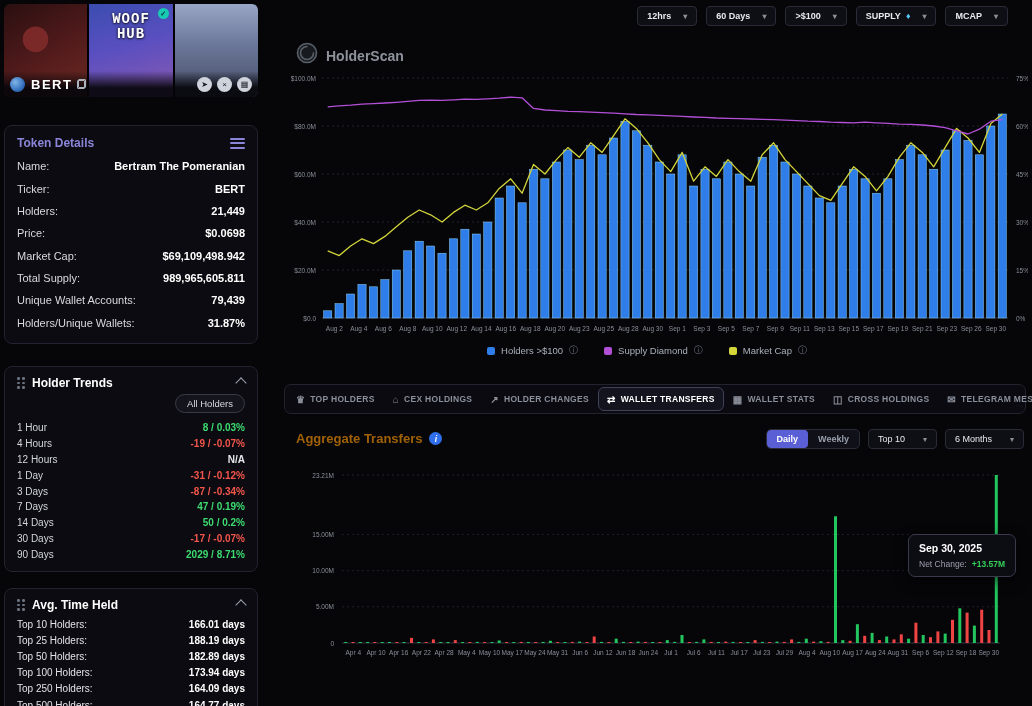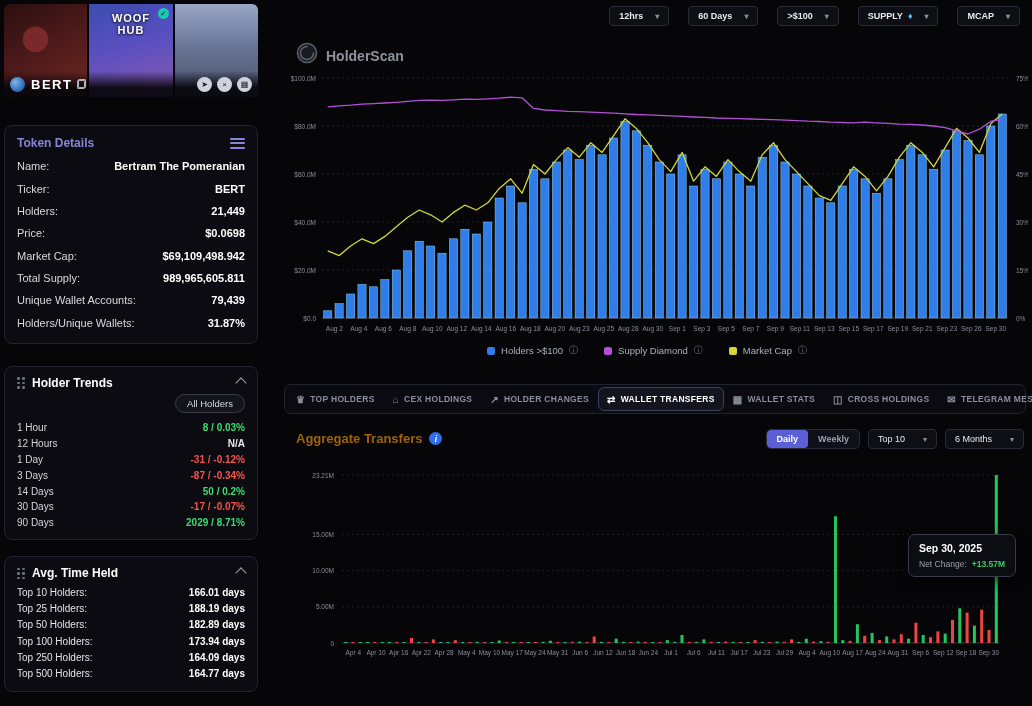--- a/index.html
+++ b/index.html
@@ -7,21 +7,21 @@
     width:1032px;height:706px;overflow:hidden;position:relative;
     background:#060609;color:#e5e7eb;
     font-family:"Liberation Sans",sans-serif;
   }
   
   .left{position:absolute;left:4px;top:4px;width:254px;}
   .collage{position:relative;height:93px;border-radius:6px;overflow:hidden;display:flex;gap:2px;background:#000;}
   .art{flex:1;position:relative;}
   .art1{background:radial-gradient(circle at 38% 38%, #7a2828 0 16%, rgba(0,0,0,0) 17%),linear-gradient(150deg,#2a0f10,#531b1c 55%,#6d2a22);}
   .art2{background:linear-gradient(165deg,#3b4db0 0%,#5a4fc0 45%,#8a5ab0 100%);display:flex;align-items:flex-start;justify-content:center;}
-  .art2 .woof{margin-top:8px;font-size:11px;font-weight:700;color:#fff;text-align:center;line-height:1.1;text-shadow:0 1px 2px #1a1a3a, 0 0 3px #1a1a3a;letter-spacing:1px;width:46px;}
+  .art2 .woof{margin-top:8px;font-size:14px;font-weight:700;color:#fff;text-align:center;line-height:1.1;text-shadow:0 1px 2px #1a1a3a, 0 0 3px #1a1a3a;letter-spacing:1px;width:46px;font-family:Liberation Mono, monospace;}
   .vbadge{position:absolute;top:4px;right:4px;width:11px;height:11px;border-radius:50%;background:#19c9b4;color:#04332d;font-size:7px;display:flex;align-items:center;justify-content:center;font-weight:700;}
   .art3{background:linear-gradient(180deg,#9aa6c5 0%,#6a7698 45%,#474f68 100%);}
   .overlay{position:absolute;left:0;right:0;bottom:0;height:26px;display:flex;align-items:center;padding:0 6px;background:linear-gradient(180deg,rgba(5,5,9,0) 0%,rgba(5,5,9,.92) 65%);}
   .tok-avatar{width:15px;height:15px;border-radius:50%;background:radial-gradient(circle at 35% 35%,#7db4e8,#2b66b5 70%,#173a6b);margin-right:6px;flex:none;}
   .ticker{font-size:13px;font-weight:700;color:#fff;letter-spacing:1.5px;}
   .cicon{position:relative;width:9px;height:10px;margin-left:5px;flex:none;cursor:pointer;}
   .cicon::before{content:"";position:absolute;left:0;bottom:0;width:6px;height:7px;border:1px solid #aeb4bd;border-radius:1px;}
   .cicon::after{content:"";position:absolute;right:0;top:0;width:6px;height:7px;border:1px solid #aeb4bd;border-radius:1px;}
   .spacer{flex:1;}
   .soc{width:15px;height:15px;border-radius:50%;background:#cfd4dc;color:#15171c;display:flex;align-items:center;justify-content:center;font-size:8px;margin-left:5px;cursor:pointer;flex:none;}
@@ -44,21 +44,21 @@
   .filter-row{display:flex;justify-content:flex-end;margin:3px 0 7px;}
   .allh{background:#14141c;border:1px solid #3a3a46;border-radius:13px;color:#d7dae0;font-size:9.5px;padding:3px 11px;font-family:inherit;cursor:pointer;}
   .trow{display:flex;justify-content:space-between;align-items:center;padding:2.4px 0;font-size:10px;}
   .trow .lbl{color:#d4d6dc;}
   .trow .val{font-weight:600;}
   .up{color:#3ddc71;} .down{color:#f4564c;} .neutral{color:#e5e7eb;}
   .arow{display:flex;justify-content:space-between;align-items:center;padding:2.6px 0;font-size:10px;}
   .arow .lbl{color:#e2e2e8;font-weight:500;}
   .arow .val{color:#fff;font-weight:700;}
   
-  .filters{position:absolute;top:6px;right:12px;display:flex;gap:19px;}
+  .filters{position:absolute;top:6px;right:24px;display:flex;gap:9px;}
   .pill{display:flex;align-items:center;gap:12px;background:#0e0e15;border:1px solid #2b2b38;border-radius:4px;padding:4px 9px;font-size:9px;font-weight:700;color:#e8eaf0;font-family:inherit;cursor:pointer;}
   .pill .dia{color:#56c8f5;font-size:9px;margin-left:-7px;}
   .chevd{color:#8b8f9a;font-size:8px;}
   
   .brand{position:absolute;left:296px;top:42px;display:flex;align-items:flex-end;gap:8px;color:#8d929c;font-size:14px;font-weight:600;}
   
   #main-chart{position:absolute;left:268px;top:66px;}
   .ax{font-size:6.5px;fill:#8b8f9a;font-family:"Liberation Sans",sans-serif;}
   .legend{position:absolute;left:268px;top:344px;width:758px;display:flex;justify-content:center;gap:26px;}
   .litem{display:flex;align-items:center;gap:6px;font-size:9.5px;color:#aab0ba;cursor:pointer;}
@@ -168,30 +168,38 @@
     </div>
     <div class="filter-row">
       <button class="allh">All Holders</button>
     </div>
     <div>
         <div class="trow">
           <span class="lbl">1 Hour</span>
           <span class="val up">8 / 0.03%</span>
         </div>
         <div class="trow">
+          <span class="lbl">4 Hours</span>
+          <span class="val down">-19 / -0.07%</span>
+        </div>
+        <div class="trow">
           <span class="lbl">12 Hours</span>
           <span class="val neutral">N/A</span>
         </div>
         <div class="trow">
           <span class="lbl">1 Day</span>
           <span class="val down">-31 / -0.12%</span>
         </div>
         <div class="trow">
           <span class="lbl">3 Days</span>
           <span class="val down">-87 / -0.34%</span>
+        </div>
+        <div class="trow">
+          <span class="lbl">7 Days</span>
+          <span class="val up">47 / 0.19%</span>
         </div>
         <div class="trow">
           <span class="lbl">14 Days</span>
           <span class="val up">50 / 0.2%</span>
         </div>
         <div class="trow">
           <span class="lbl">30 Days</span>
           <span class="val down">-17 / -0.07%</span>
         </div>
         <div class="trow">

